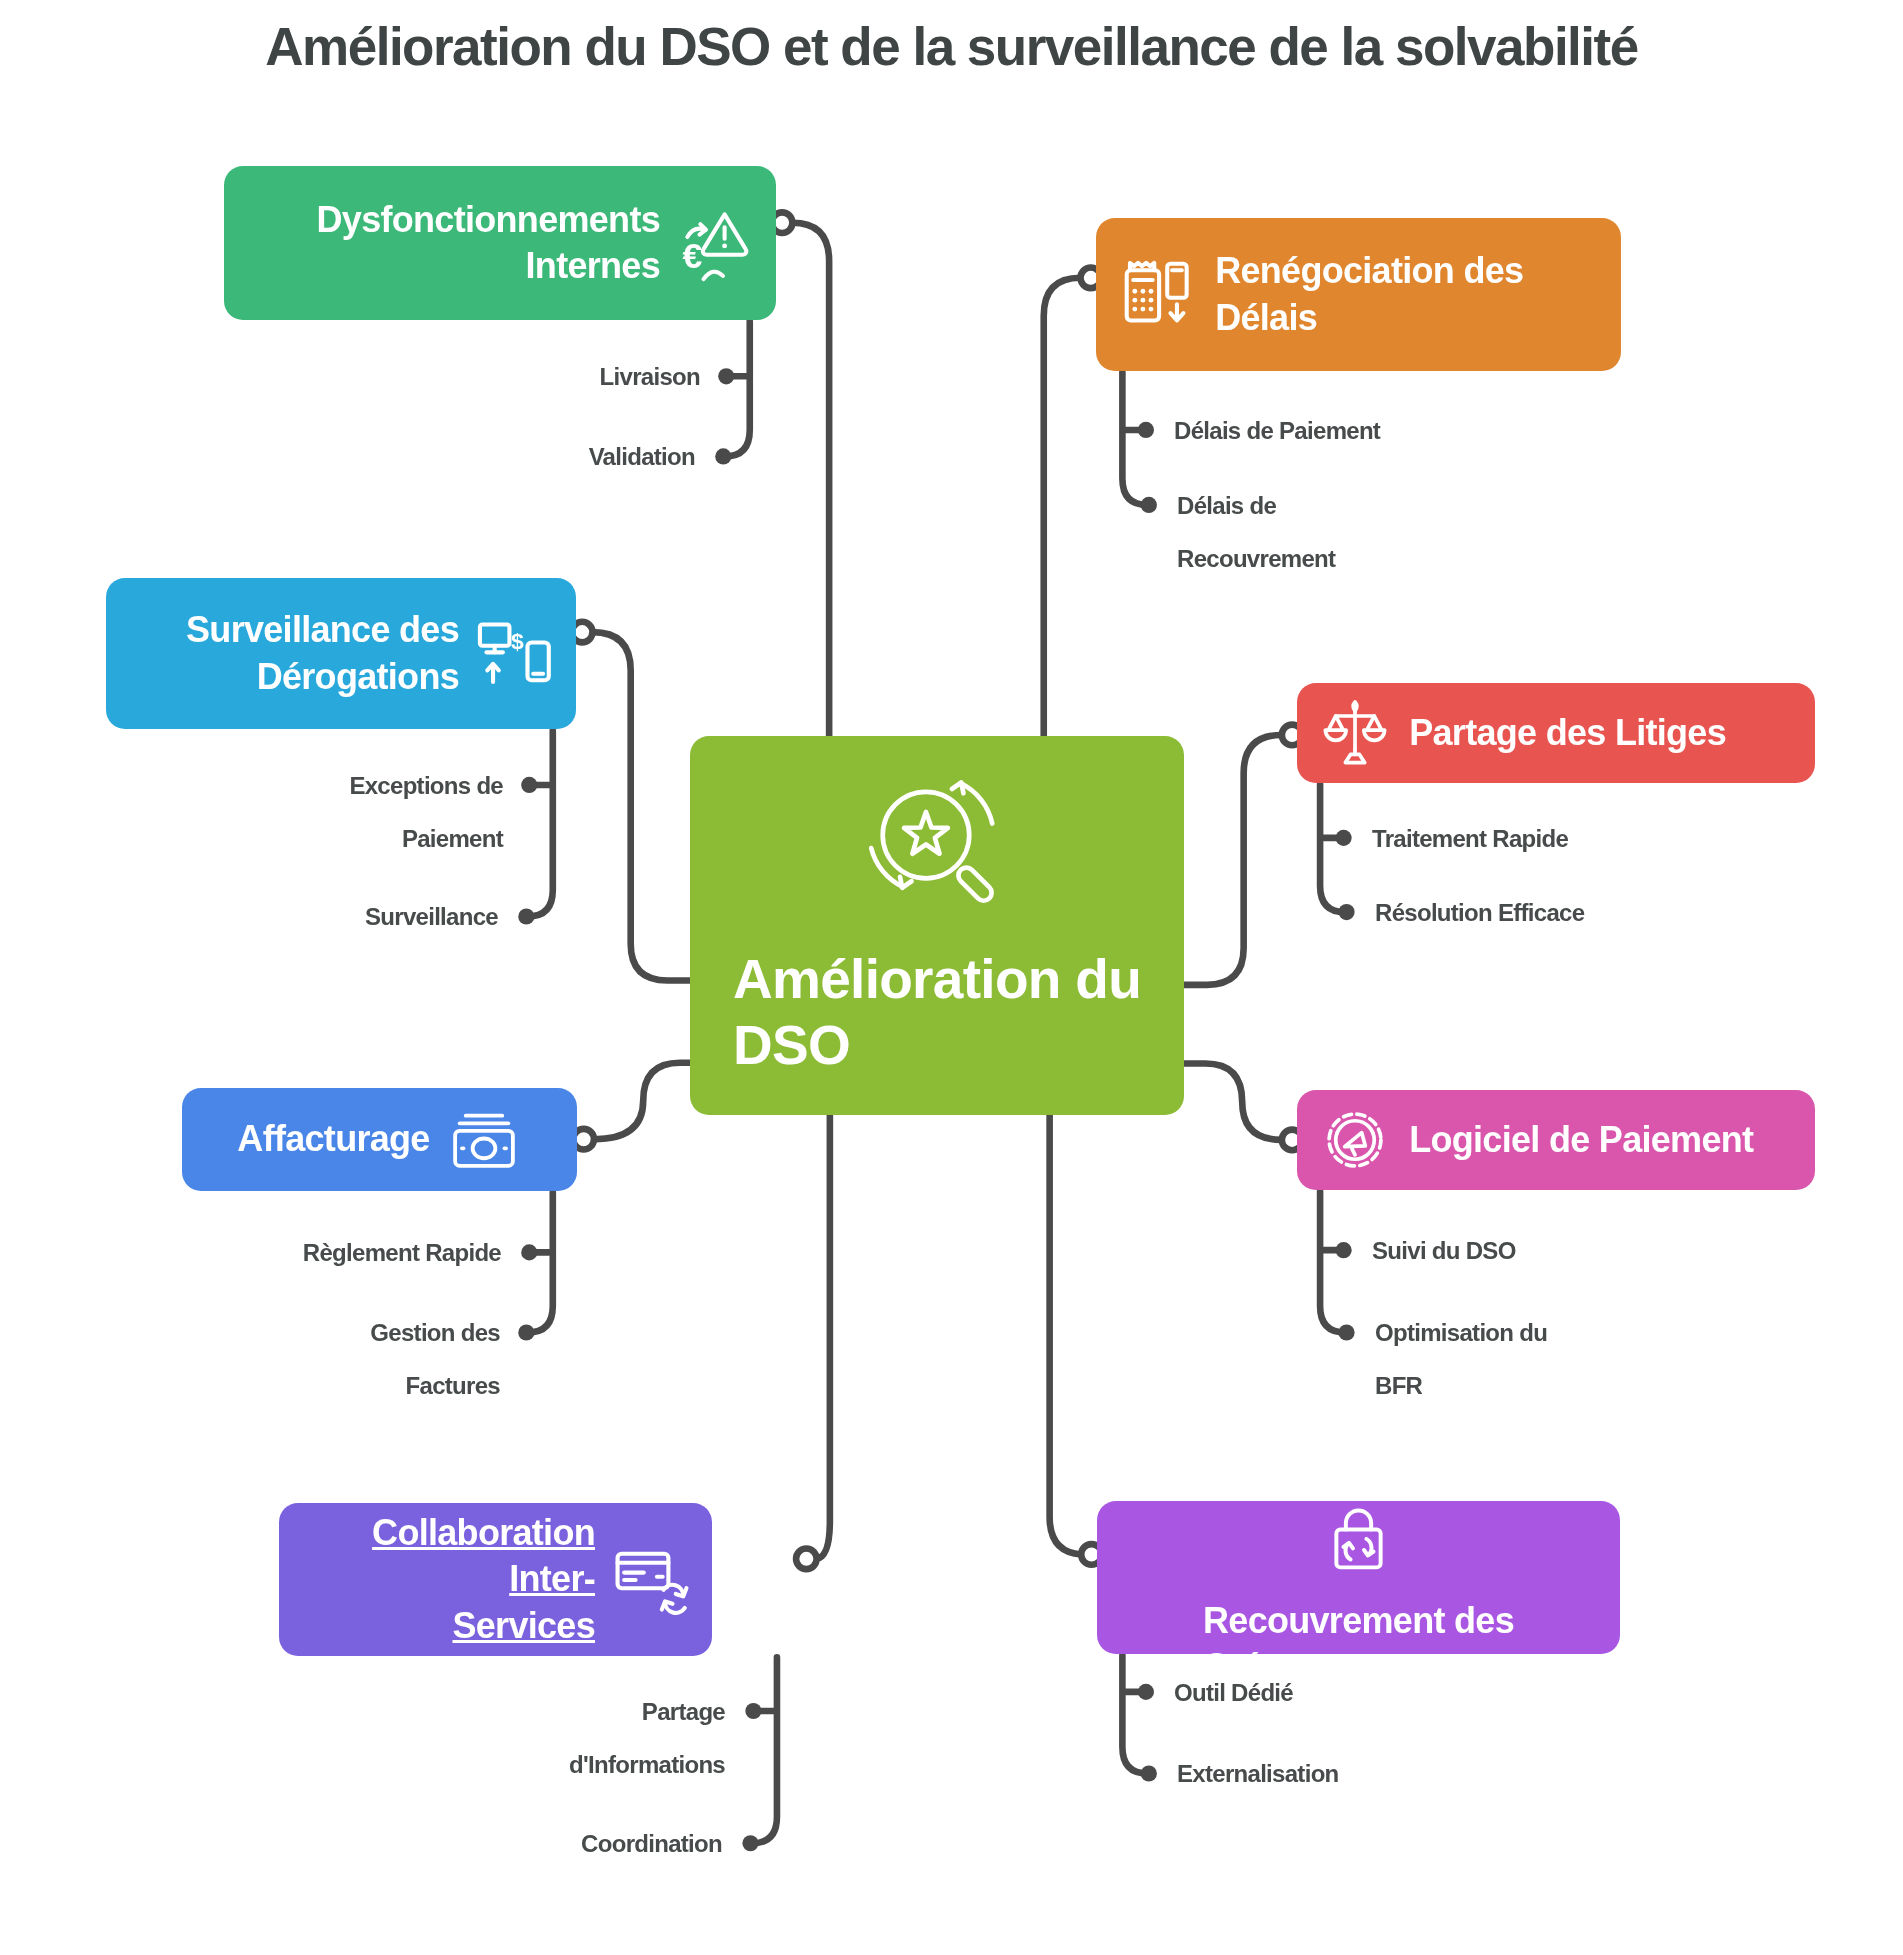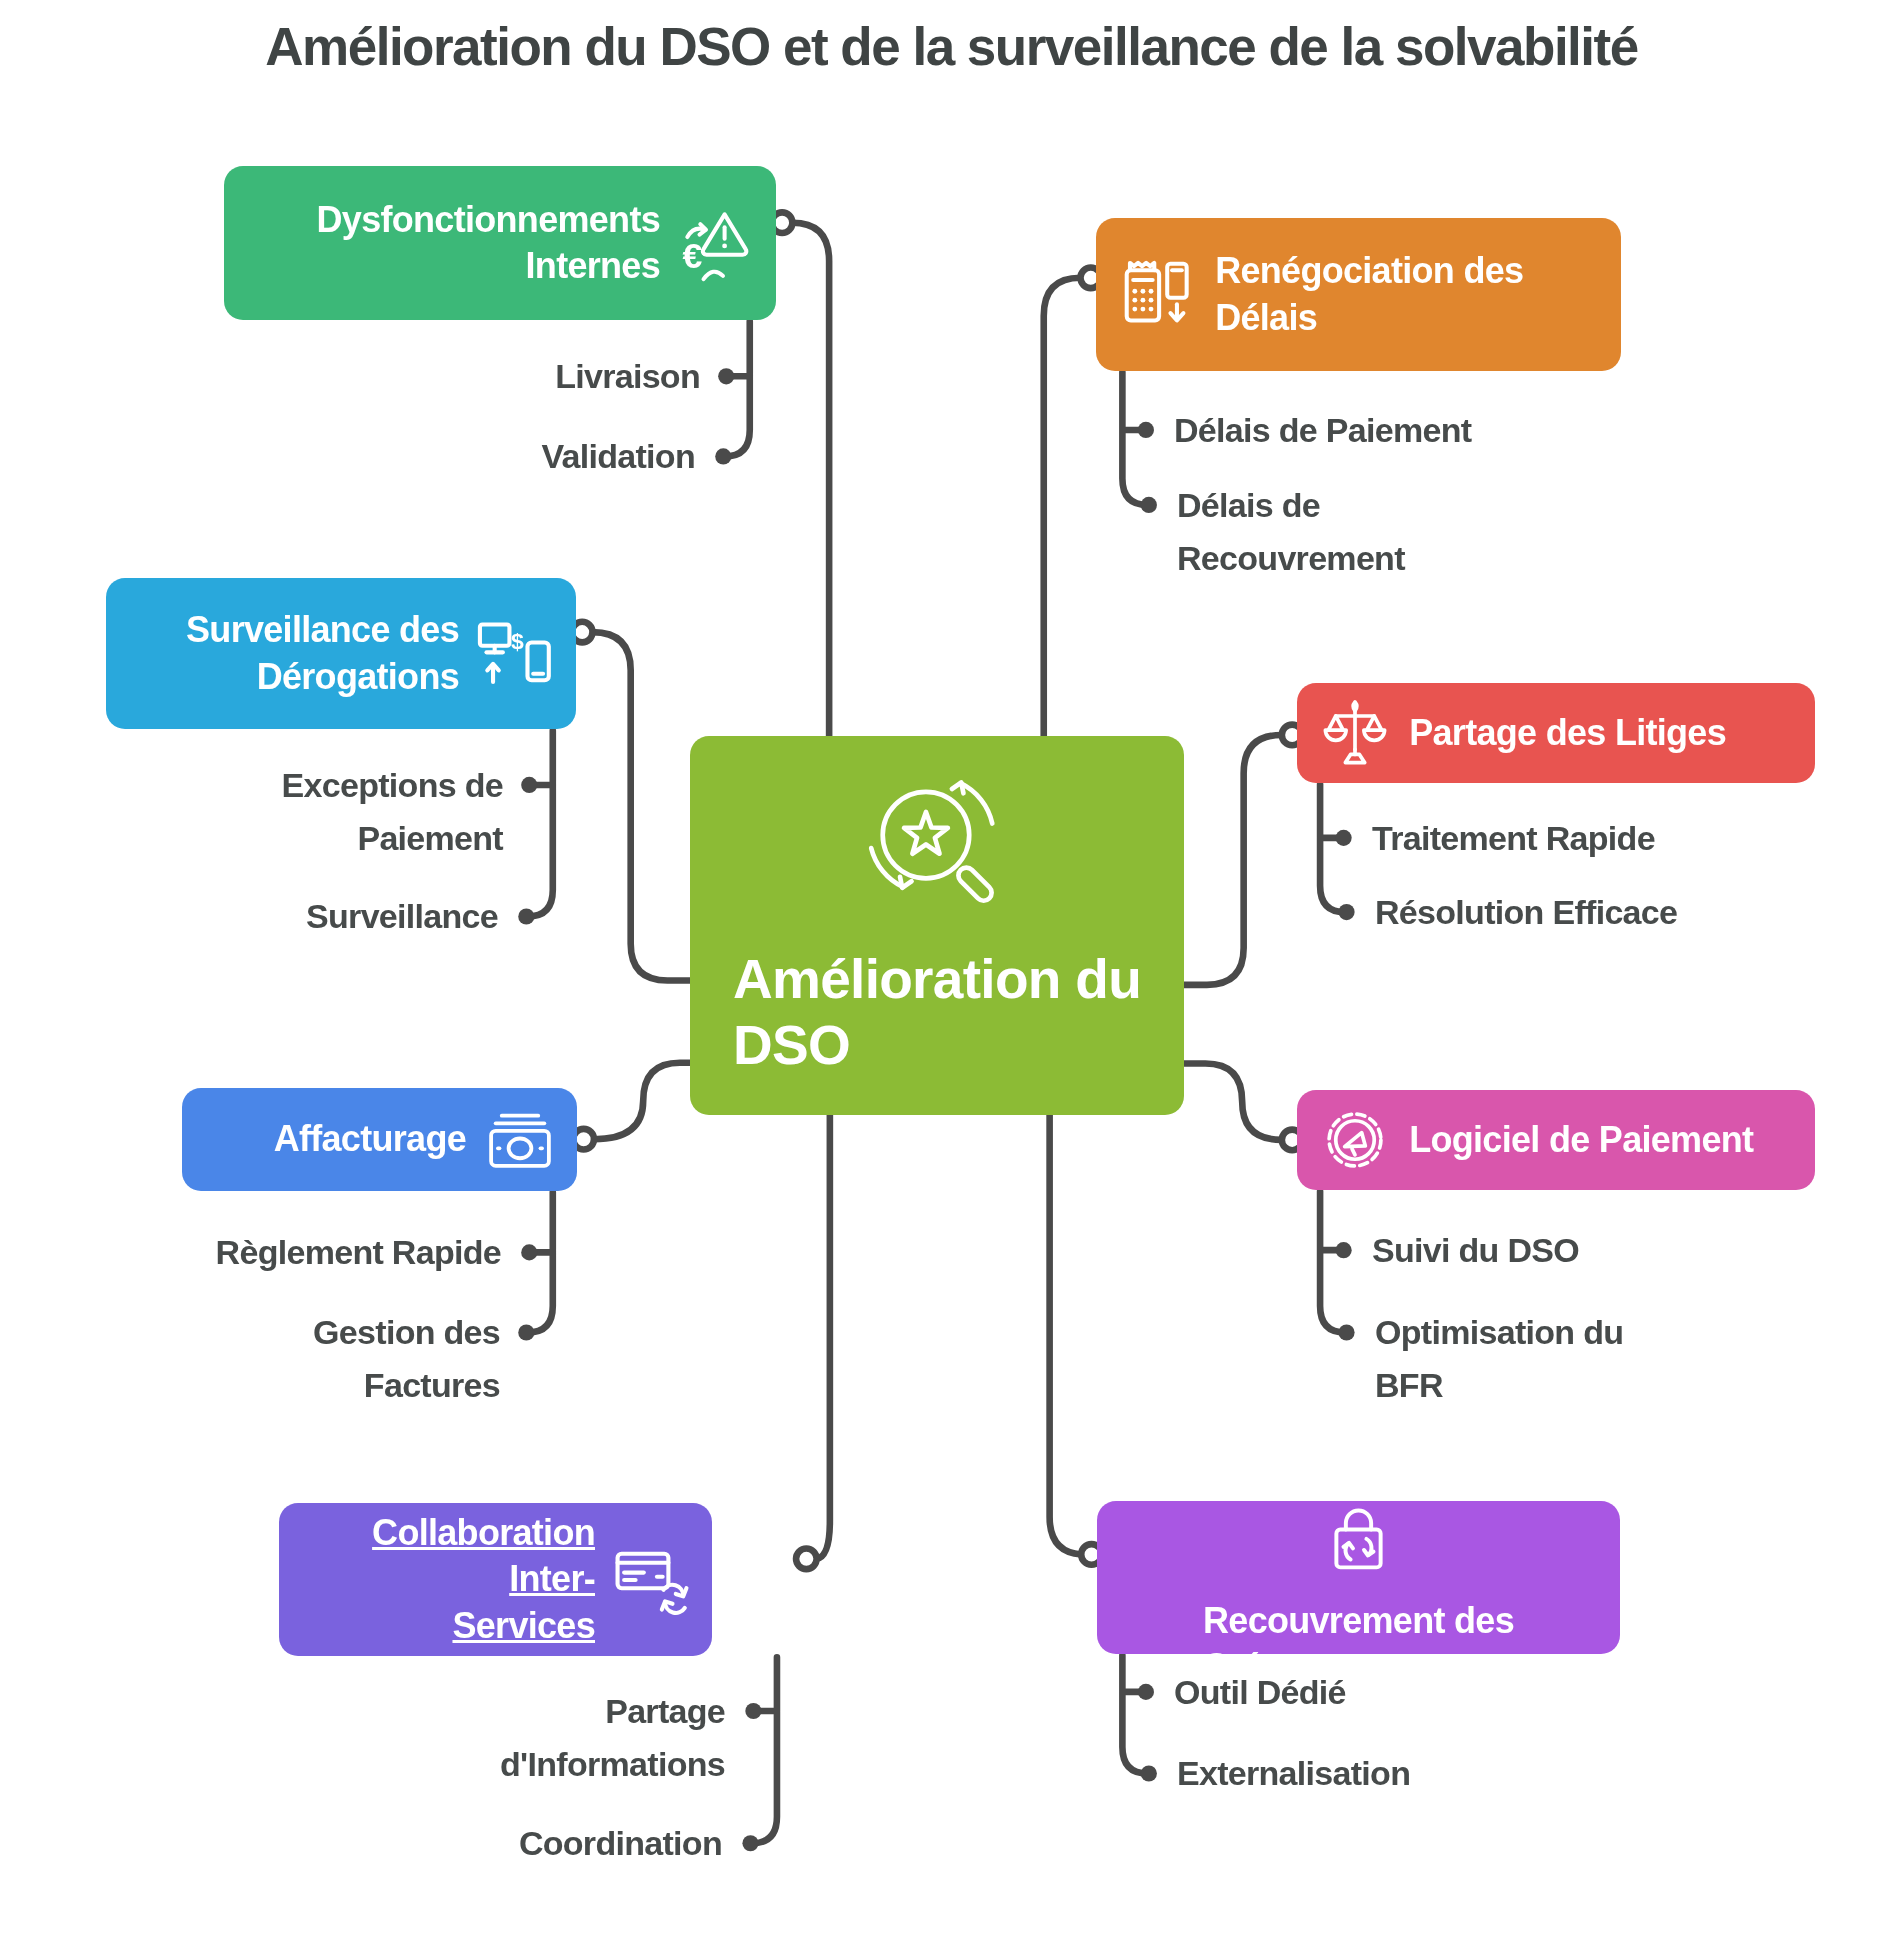--- a/index.html
+++ b/index.html
@@ -36,29 +36,29 @@
   .icon text{stroke:none;fill:#fff;font-family:"Liberation Sans",sans-serif;font-weight:bold;}
   #node-center{
     left:690px;top:736px;width:494px;height:379px;
     flex-direction:column;justify-content:flex-start;
     font-size:55px;line-height:1.2;padding:26.5px 7.4px 0;gap:10.3px;
   }
   #node-center .s{stroke-width:6.5;}
   
   #node-dys   {left:224px; top:166px;  width:552px; height:154px;}
   #node-surv  {left:106px; top:578px;  width:470px; height:151px;}
-  #node-affa  {left:182px; top:1088px; width:395px; height:103px;}
+  #node-affa  {left:182px; top:1088px; width:395px; height:103px;justify-content:center;}
   #node-collab{left:279px; top:1503px; width:433px; height:153px;text-decoration:underline;}
   #node-rene  {left:1096px;top:218px;  width:525px; height:153px;}
   #node-liti  {left:1297px;top:683px;  width:518px; height:100px;}
   #node-logi  {left:1297px;top:1090px; width:518px; height:100px;}
   #node-reco  {left:1097px;top:1501px; width:523px; height:153px;flex-direction:column;}
   
   .child{
-    position:absolute;z-index:1;font-size:34px;font-weight:bold;line-height:53px;
+    position:absolute;z-index:1;font-size:24px;font-weight:bold;line-height:53px;
     color:var(--child-text);white-space:pre-line;letter-spacing:-0.7px;
   }
   .child.l{text-align:right;}
   .child.r{text-align:left;}
   #child-livraison      {right:1203px;top:350px;}
   #child-validation     {right:1208px;top:430px;}
   #child-exceptions     {right:1400px;top:759px;}
   #child-surveillance   {right:1405px;top:890px;}
   #child-reglement      {right:1402px;top:1226px;}
   #child-factures       {right:1403px;top:1306px;}

